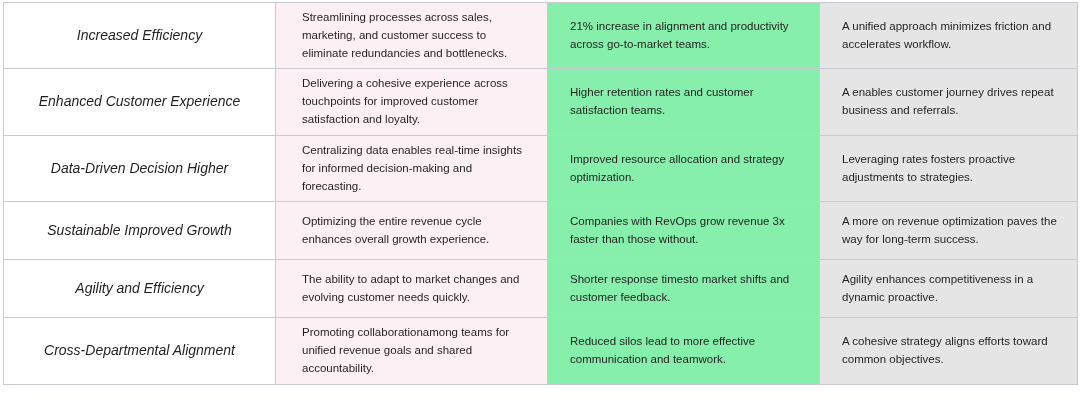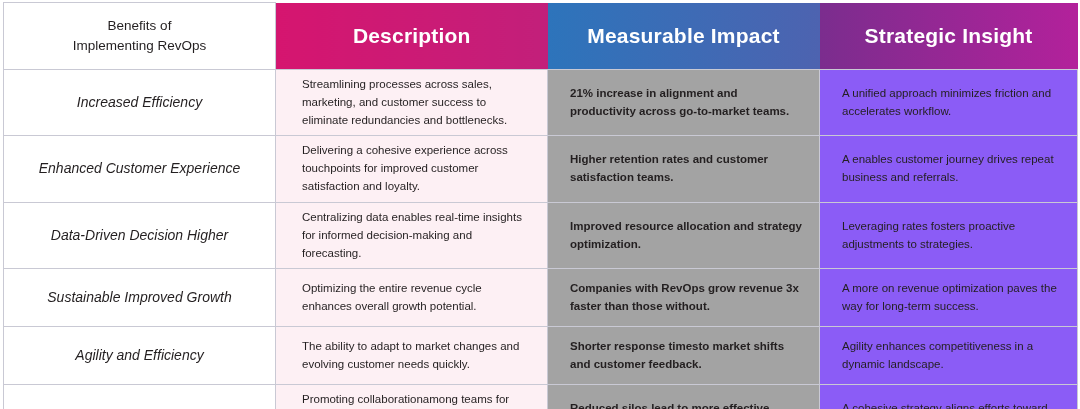--- a/index.html
+++ b/index.html
@@ -77,25 +77,24 @@
     font-size: 14px;
     color: #231f20;
     padding: 6px 10px;
     line-height: 1.4;
     font-style: italic;
   }
   td.cell-desc {
     background: #fdf0f4;
   }
   td.cell-impact {
-    background: #a3a3a3;
-    font-weight: bold;
+    background: #86efac;
   }
   td.cell-insight {
-    background: #8b5cf6;
+    background: #e5e5e5;
   }
   .cell-text {
     font-size: 11.5px;
     color: #231f20;
     line-height: 1.55;
     padding: 6px 14px 6px 22px;
     display: block;
     text-align: left;
   }
   .cell-text.center-ish {
@@ -107,35 +106,20 @@
 
 <div class="table-wrap">
   <table class="revops">
     <colgroup>
       <col class="c0">
         <col class="c1">
         <col class="c2">
         <col class="c3">
     </colgroup>
     <tbody>
-      <tr class="head">
-        <td class="head-label">
-          <span>Benefits of</span><br>
-          <span>Implementing RevOps</span>
-        </td>
-        <td class="head-desc">
-          <span class="head-title">Description</span>
-        </td>
-        <td class="head-impact">
-          <span class="head-title">Measurable Impact</span>
-        </td>
-        <td class="head-insight">
-          <span class="head-title">Strategic Insight</span>
-        </td>
-      </tr>
 
       <tr class="body-row">
         <td class="cell-label">Increased Efficiency</td>
         <td class="cell-desc">
             <span class="cell-text center-ish">Streamlining processes across sales, marketing, and customer success to eliminate redundancies and bottlenecks.</span>
           </td>
         <td class="cell-impact">
             <span class="cell-text">21% increase in alignment and productivity across go-to-market teams.</span>
           </td>
         <td class="cell-insight">
@@ -165,40 +149,40 @@
             <span class="cell-text">Improved resource allocation and strategy optimization.</span>
           </td>
         <td class="cell-insight">
             <span class="cell-text">Leveraging rates fosters proactive adjustments to strategies.</span>
           </td>
       </tr>
 
       <tr class="body-row">
         <td class="cell-label">Sustainable Improved Growth</td>
         <td class="cell-desc">
-            <span class="cell-text center-ish">Optimizing the entire revenue cycle enhances overall growth potential.</span>
+            <span class="cell-text center-ish">Optimizing the entire revenue cycle enhances overall growth experience.</span>
           </td>
         <td class="cell-impact">
             <span class="cell-text">Companies with RevOps grow revenue 3x faster than those without.</span>
           </td>
         <td class="cell-insight">
             <span class="cell-text">A more on revenue optimization paves the way for long-term success.</span>
           </td>
       </tr>
 
       <tr class="body-row">
         <td class="cell-label">Agility and Efficiency</td>
         <td class="cell-desc">
             <span class="cell-text center-ish">The ability to adapt to market changes and evolving customer needs quickly.</span>
           </td>
         <td class="cell-impact">
             <span class="cell-text">Shorter response timesto market shifts and customer feedback.</span>
           </td>
         <td class="cell-insight">
-            <span class="cell-text">Agility enhances competitiveness in a dynamic landscape.</span>
+            <span class="cell-text">Agility enhances competitiveness in a dynamic proactive.</span>
           </td>
       </tr>
 
       <tr class="body-row">
         <td class="cell-label">Cross-Departmental Alignment</td>
         <td class="cell-desc">
             <span class="cell-text center-ish">Promoting collaborationamong teams for unified revenue goals and shared accountability.</span>
           </td>
         <td class="cell-impact">
             <span class="cell-text">Reduced silos lead to more effective communication and teamwork.</span>

